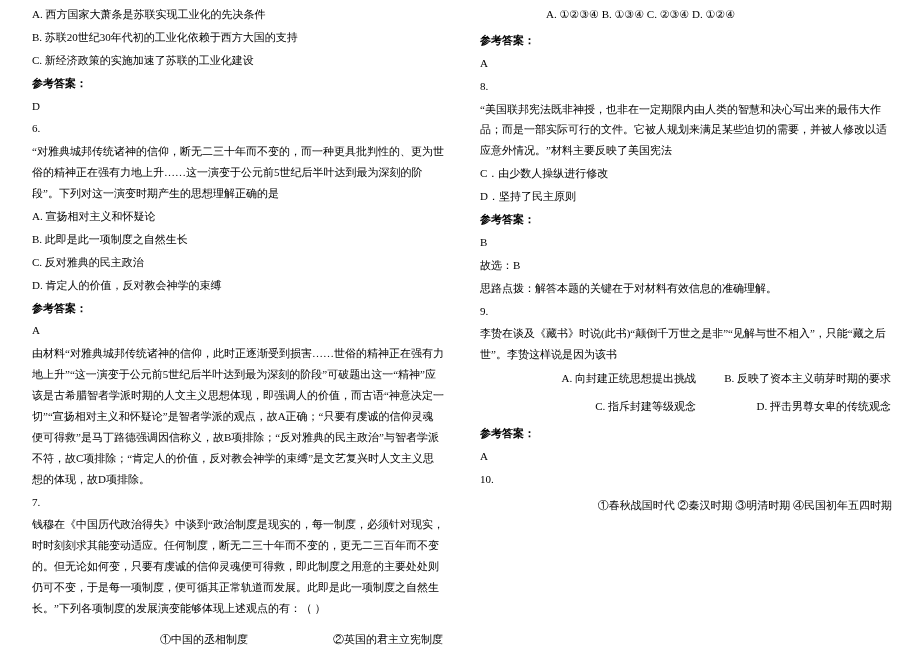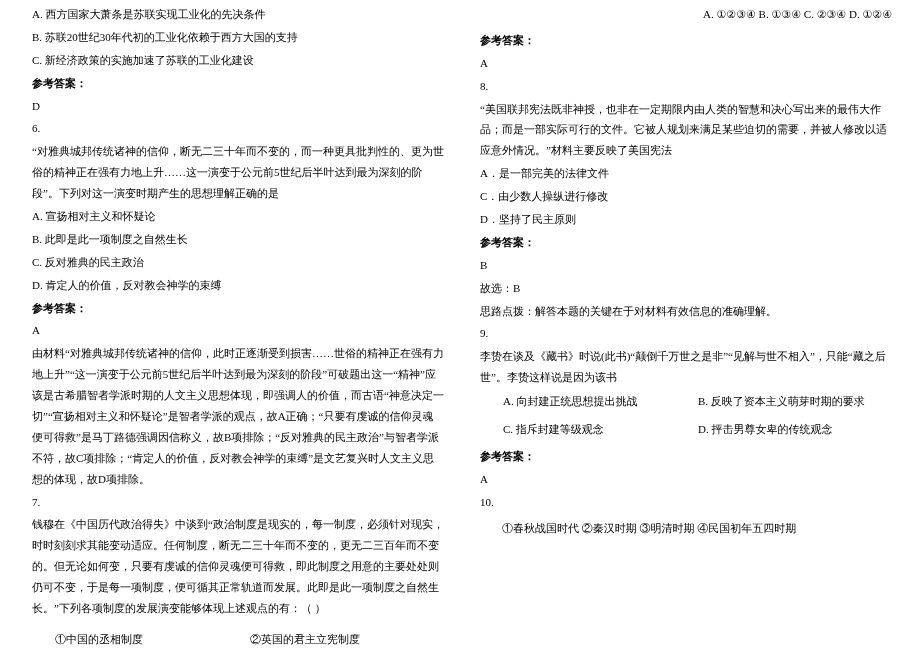--- a/index.html
+++ b/index.html
@@ -19,22 +19,22 @@
       flex: 1;
       display: flex;
       flex-direction: column;
     }
     .line { display: block; }
     .answer-label { font-weight: bold; }
     .gap-sm { margin-top: 4px; }
     .gap-md { margin-top: 8px; }
     .opt-row { display: flex; }
     .opt-row > span { flex: 1; }
-    .indent-full { padding-left: 2em; }
-    .right-opts { text-align: right; padding-left: 6em; }
+    .indent-full { padding-left: 2em; text-align: right; }
+    .right-opts { text-align: left; padding-left: 6em; }
   </style>
 </head>
 <body>
 
 <div class="col">
   <span class="line">A. 西方国家大萧条是苏联实现工业化的先决条件</span>
   <span class="line">B. 苏联20世纪30年代初的工业化依赖于西方大国的支持</span>
   <span class="line">C. 新经济政策的实施加速了苏联的工业化建设</span>
   <span class="line answer-label">参考答案：</span>
   <span class="line">D</span>
@@ -61,21 +61,20 @@
   </div>
 </div>
 
 <div class="col">
   <span class="line right-opts">A. ①②③④  B. ①③④    C. ②③④    D. ①②④</span>
   <span class="line answer-label gap-sm">参考答案：</span>
   <span class="line">A</span>
 
   <span class="line">8.</span>
   <span class="line">“美国联邦宪法既非神授，也非在一定期限内由人类的智慧和决心写出来的最伟大作品；而是一部实际可行的文件。它被人规划来满足某些迫切的需要，并被人修改以适应意外情况。”材料主要反映了美国宪法</span>
-  <span class="line">A．是一部完美的法律文件</span>
   <span class="line">C．由少数人操纵进行修改</span>
   <span class="line">D．坚持了民主原则</span>
   <span class="line answer-label">参考答案：</span>
   <span class="line">B</span>
   <span class="line">故选：B</span>
   <span class="line">思路点拨：解答本题的关键在于对材料有效信息的准确理解。</span>
 
   <span class="line">9.</span>
   <span class="line">李贽在谈及《藏书》时说(此书)“颠倒千万世之是非”“见解与世不相入”，只能“藏之后世”。李贽这样说是因为该书</span>
   <div class="opt-row indent-full">

